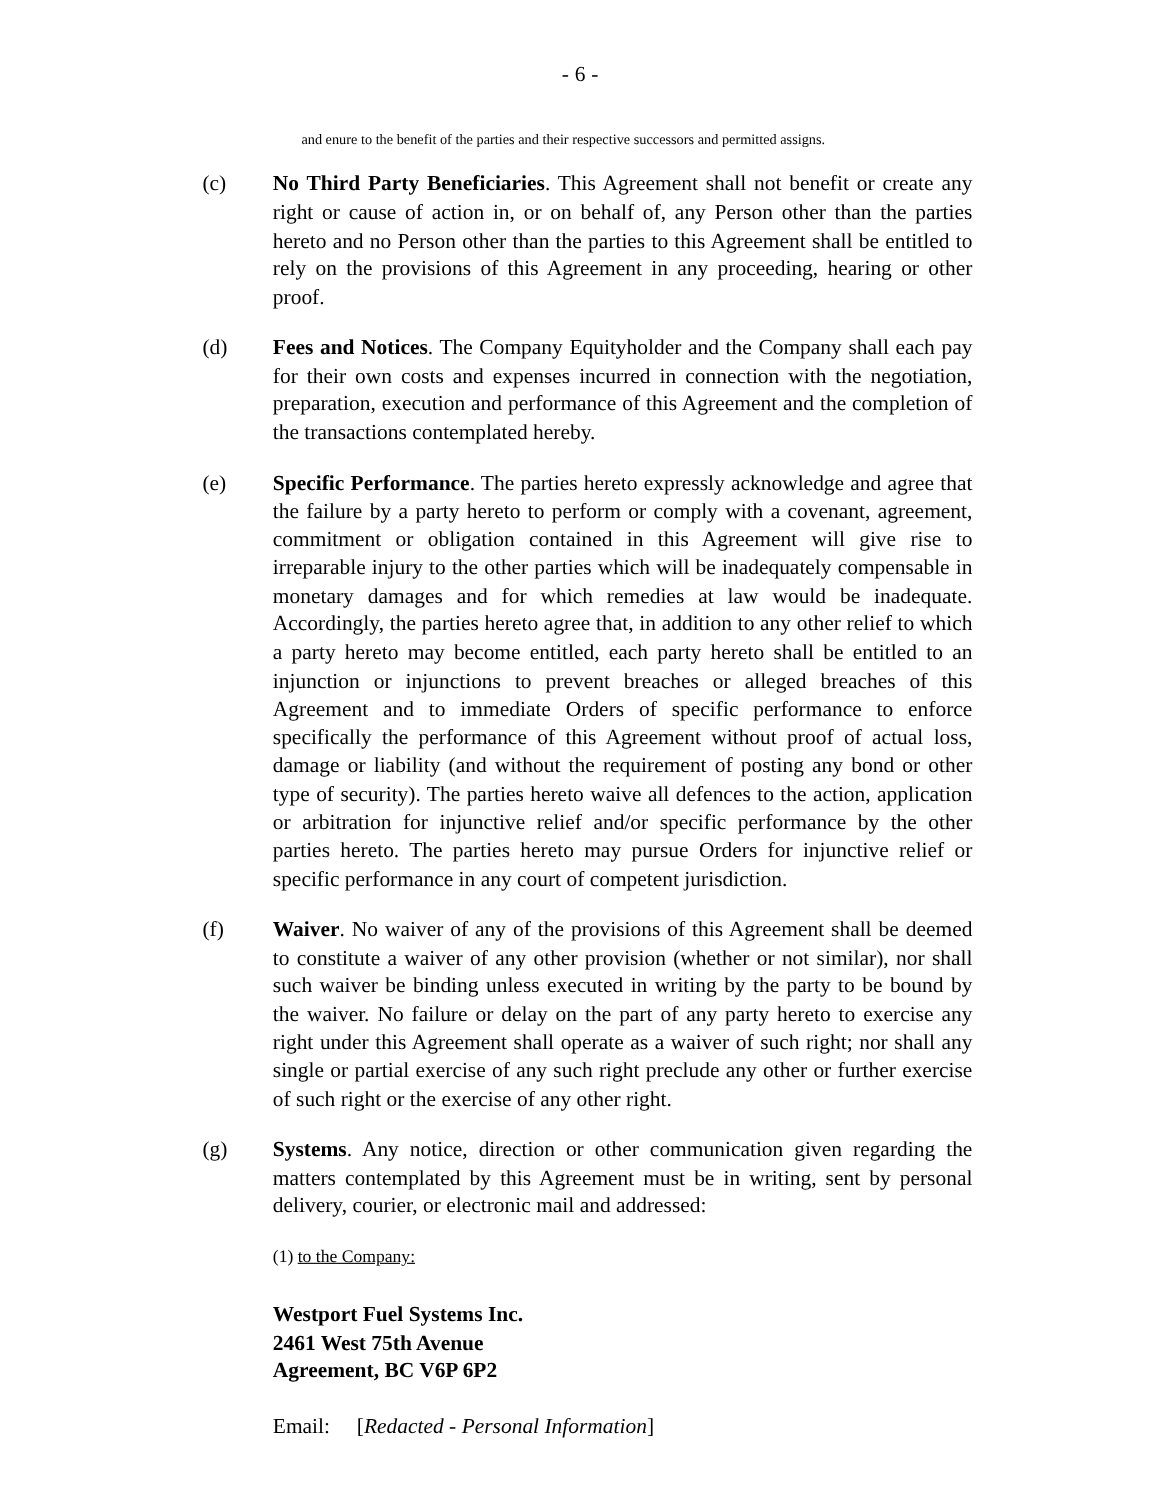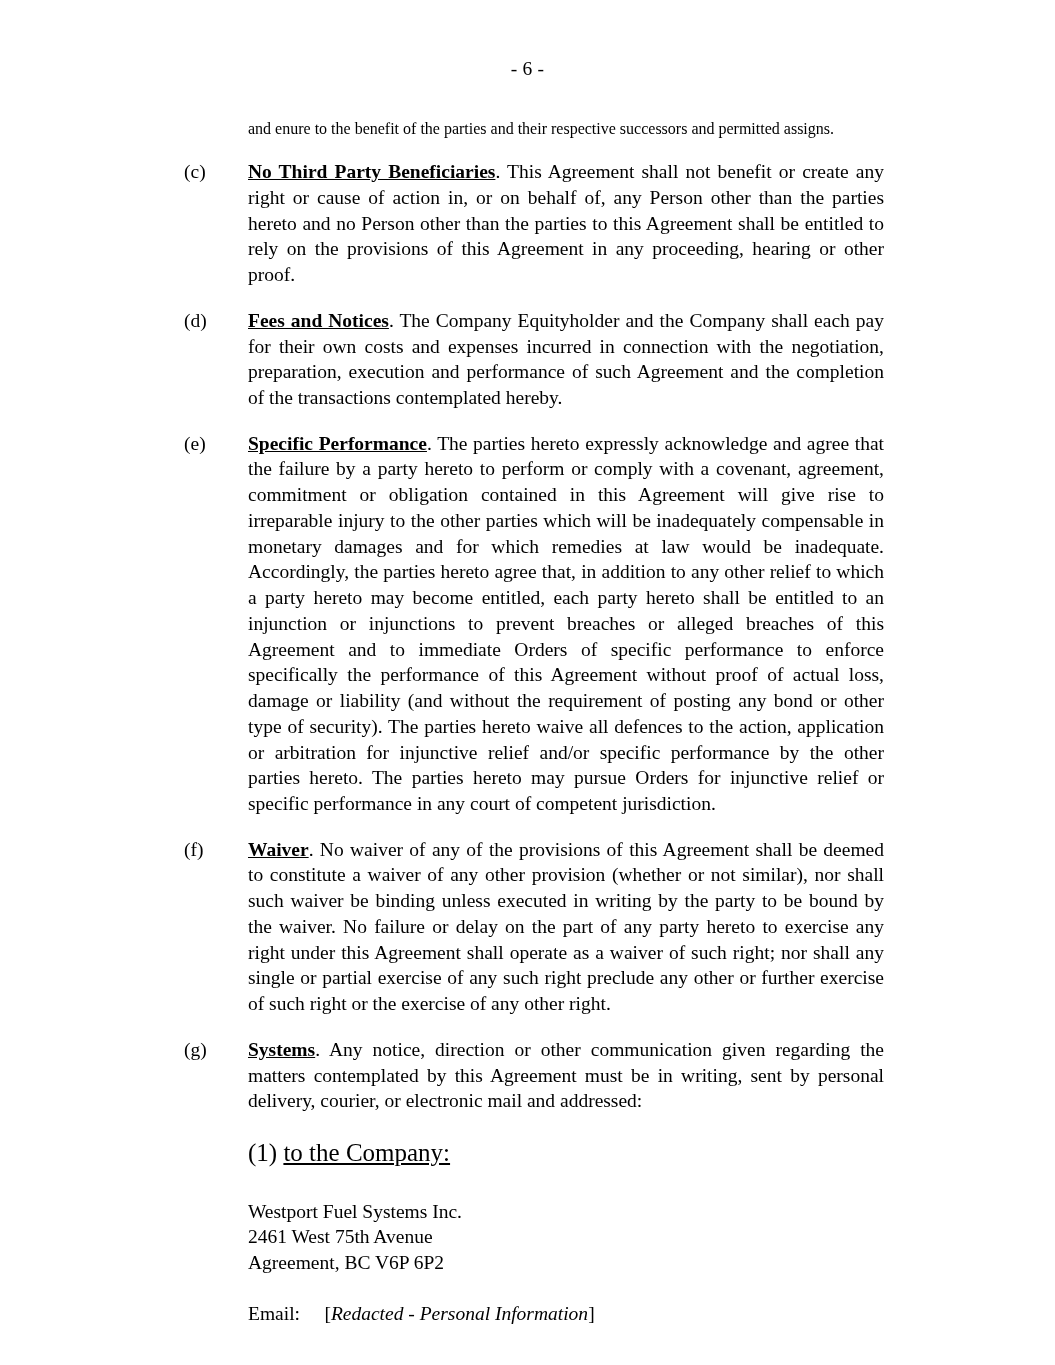--- a/index.html
+++ b/index.html
@@ -25,22 +25,22 @@
     font-size: 19.5px;
     letter-spacing: 0.2px;
   }
   .content {
     position: absolute;
     top: 118px;
     left: 184px;
     width: 700px;
   }
   .lead-para {
-    margin: 0 0 0 64px;
-    font-size: 16px;
+    margin: 0 0 0 90px;
+    font-size: 13px;
     line-height: 1.32;
     text-align: justify;
     text-justify: inter-word;
   }
   .clause {
     display: flex;
     margin-top: 20px;
     font-size: 19.5px;
     line-height: 1.32;
   }
@@ -49,34 +49,34 @@
     flex: 0 0 64px;
     font-size: 19.5px;
   }
   .clause .body {
     flex: 1 1 auto;
     text-align: justify;
     text-justify: inter-word;
   }
   .clause .body .heading {
     font-weight: bold;
-    text-decoration: underline;
   }
   .sub-block {
     margin: 22px 0 0 64px;
-    font-size: 25px;
+    font-size: 16px;
     line-height: 1.32;
   }
   .sub-block .u {
     text-decoration: underline;
   }
   .addr {
     margin: 30px 0 0 64px;
     font-size: 19.5px;
     line-height: 1.30;
+    font-weight: bold;
   }
   .addr div {
     white-space: pre;
   }
   .attn {
     margin: 26px 0 0 64px;
     font-size: 19.5px;
     line-height: 1.30;
   }
   .attn .redacted {
@@ -97,21 +97,21 @@
 
     <p class="lead-para">and enure to the benefit of the parties and their respective successors and permitted assigns.</p>
 
     <div class="clause">
       <div class="marker">(c)</div>
       <div class="body"><span class="heading">No Third Party Beneficiaries</span><span>. This Agreement shall not benefit or create any right or cause of action in, or on behalf of, any Person other than the parties hereto and no Person other than the parties to this Agreement shall be entitled to rely on the provisions of this Agreement in any proceeding, hearing or other proof.</span></div>
     </div>
 
     <div class="clause">
       <div class="marker">(d)</div>
-      <div class="body"><span class="heading">Fees and Notices</span><span>. The Company Equityholder and the Company shall each pay for their own costs and expenses incurred in connection with the negotiation, preparation, execution and performance of such Agreement and the completion of the transactions contemplated hereby.</span></div>
+      <div class="body"><span class="heading">Fees and Notices</span><span>. The Company Equityholder and the Company shall each pay for their own costs and expenses incurred in connection with the negotiation, preparation, execution and performance of this Agreement and the completion of the transactions contemplated hereby.</span></div>
     </div>
 
     <div class="clause">
       <div class="marker">(e)</div>
       <div class="body"><span class="heading">Specific Performance</span><span>. The parties hereto expressly acknowledge and agree that the failure by a party hereto to perform or comply with a covenant, agreement, commitment or obligation contained in this Agreement will give rise to irreparable injury to the other parties which will be inadequately compensable in monetary damages and for which remedies at law would be inadequate. Accordingly, the parties hereto agree that, in addition to any other relief to which a party hereto may become entitled, each party hereto shall be entitled to an injunction or injunctions to prevent breaches or alleged breaches of this Agreement and to immediate Orders of specific performance to enforce specifically the performance of this Agreement without proof of actual loss, damage or liability (and without the requirement of posting any bond or other type of security). The parties hereto waive all defences to the action, application or arbitration for injunctive relief and/or specific performance by the other parties hereto. The parties hereto may pursue Orders for injunctive relief or specific performance in any court of competent jurisdiction.</span></div>
     </div>
 
     <div class="clause">
       <div class="marker">(f)</div>
       <div class="body"><span class="heading">Waiver</span><span>. No waiver of any of the provisions of this Agreement shall be deemed to constitute a waiver of any other provision (whether or not similar), nor shall such waiver be binding unless executed in writing by the party to be bound by the waiver. No failure or delay on the part of any party hereto to exercise any right under this Agreement shall operate as a waiver of such right; nor shall any single or partial exercise of any such right preclude any other or further exercise of such right or the exercise of any other right.</span></div>

